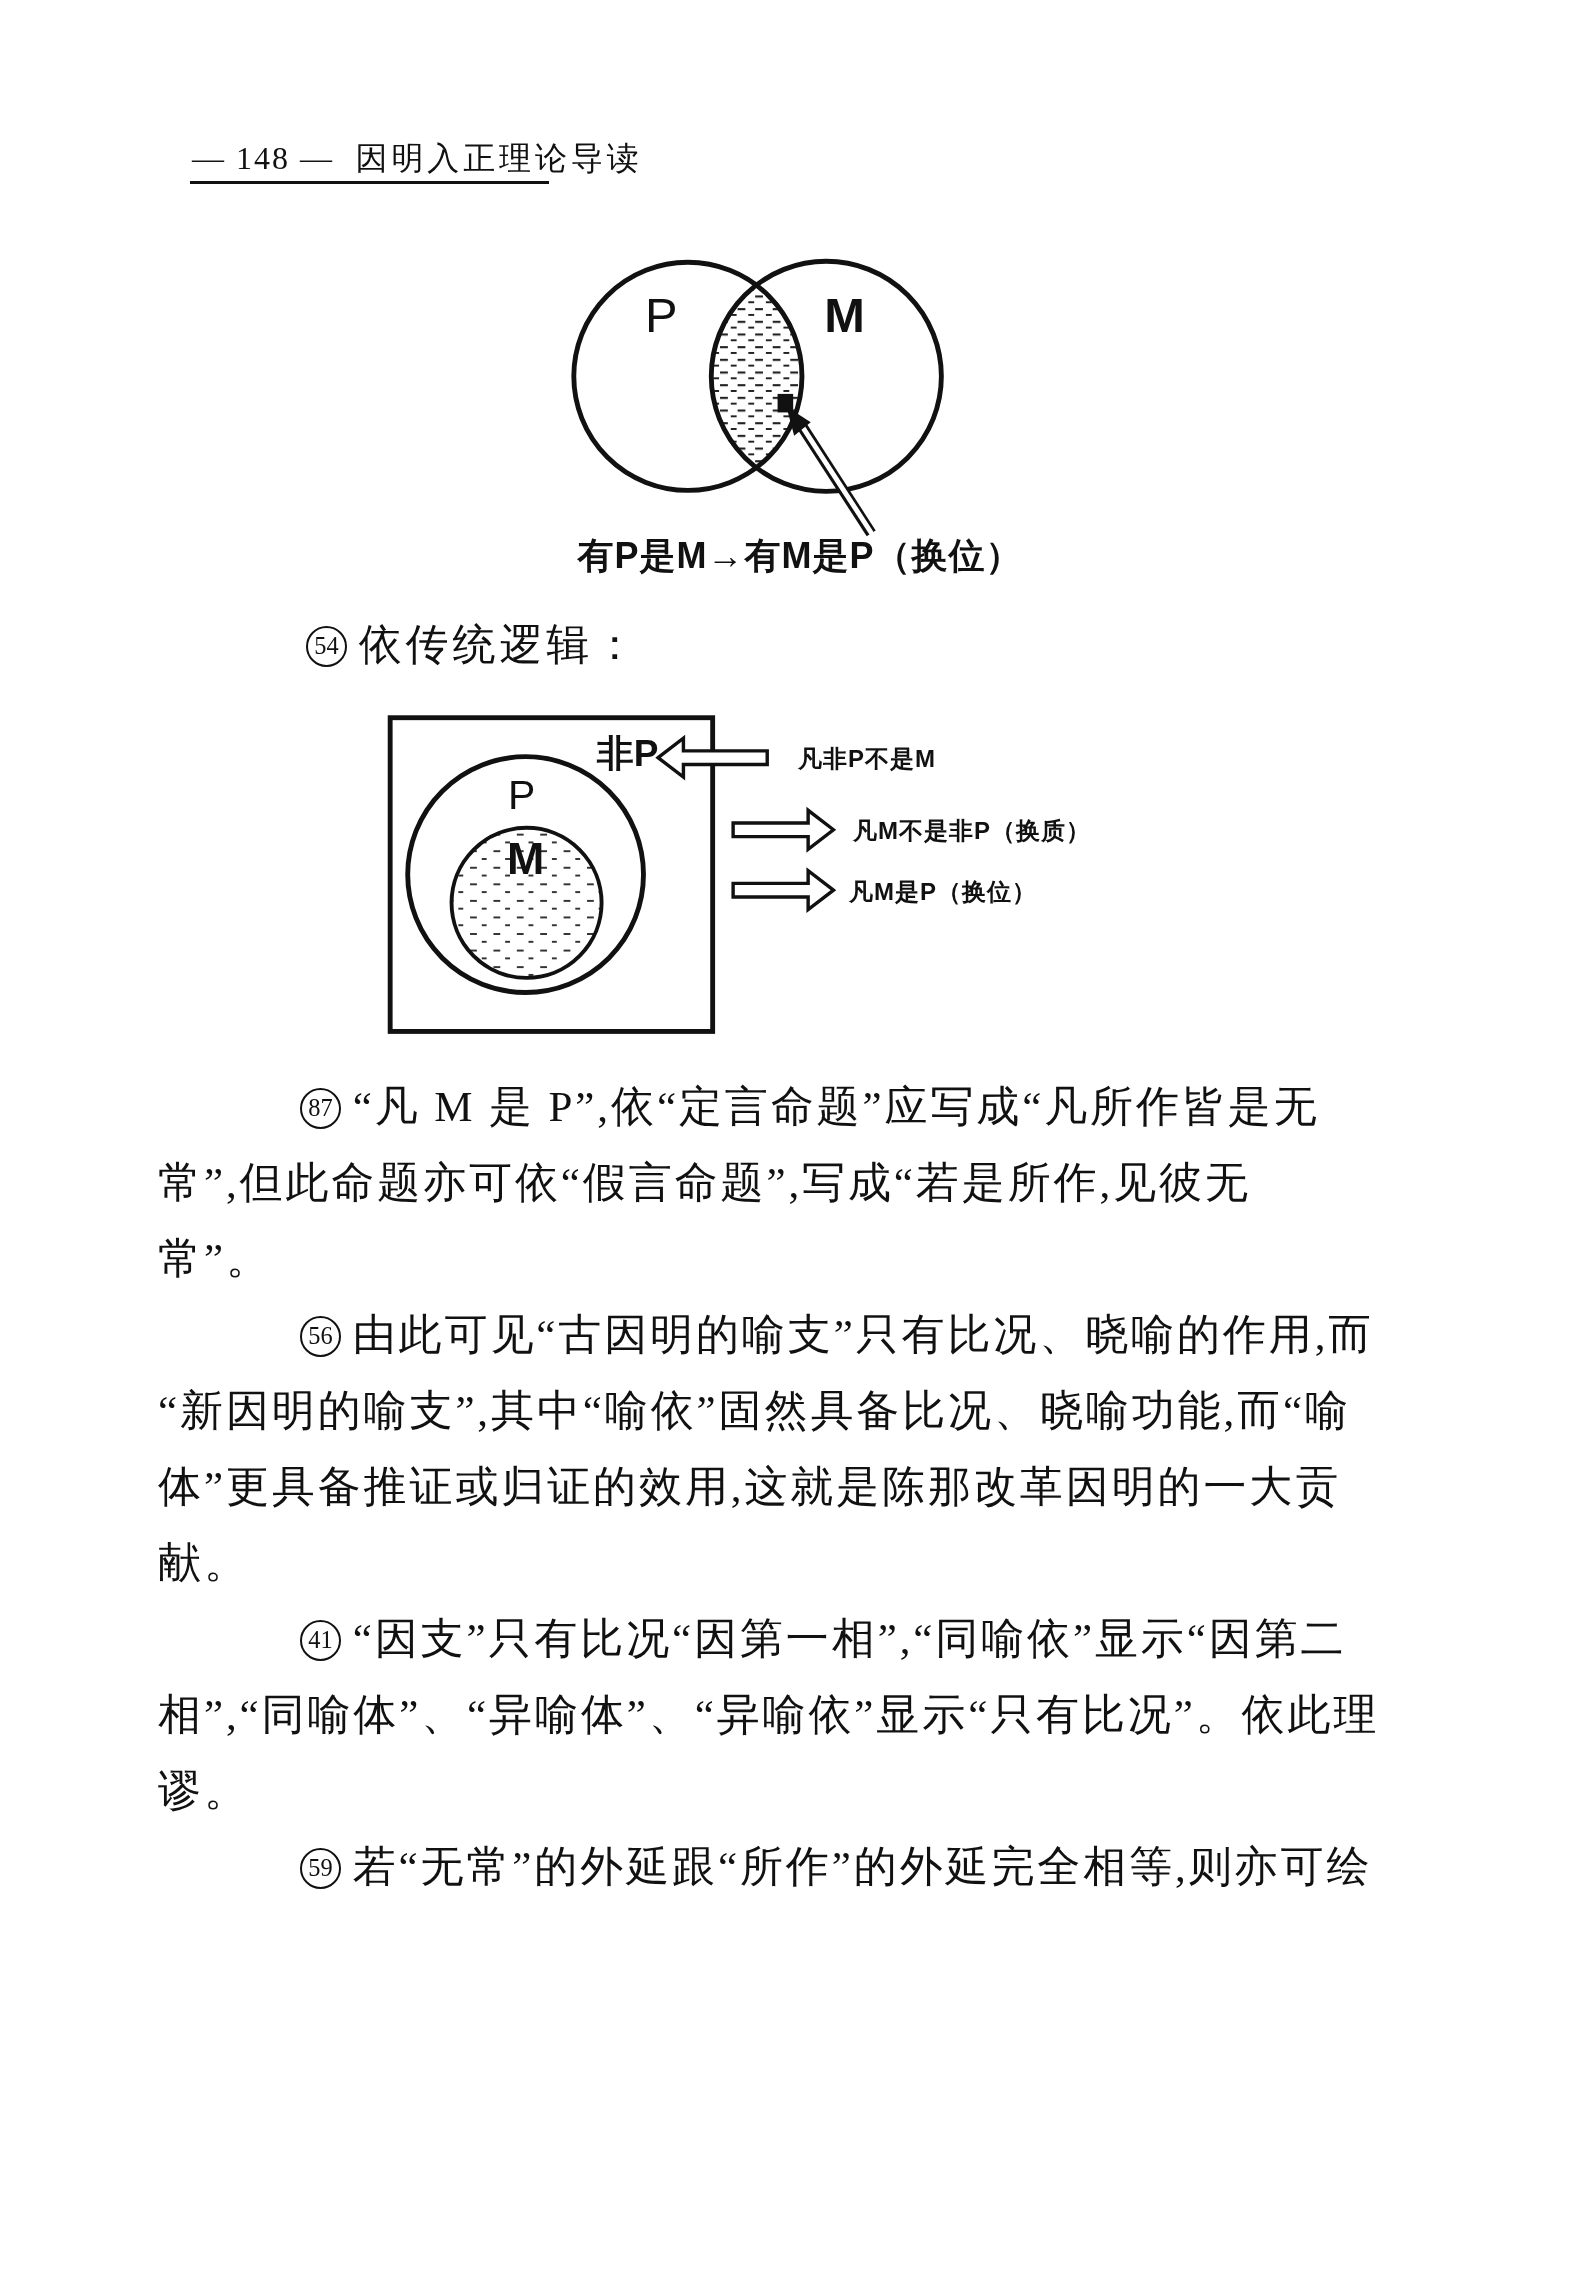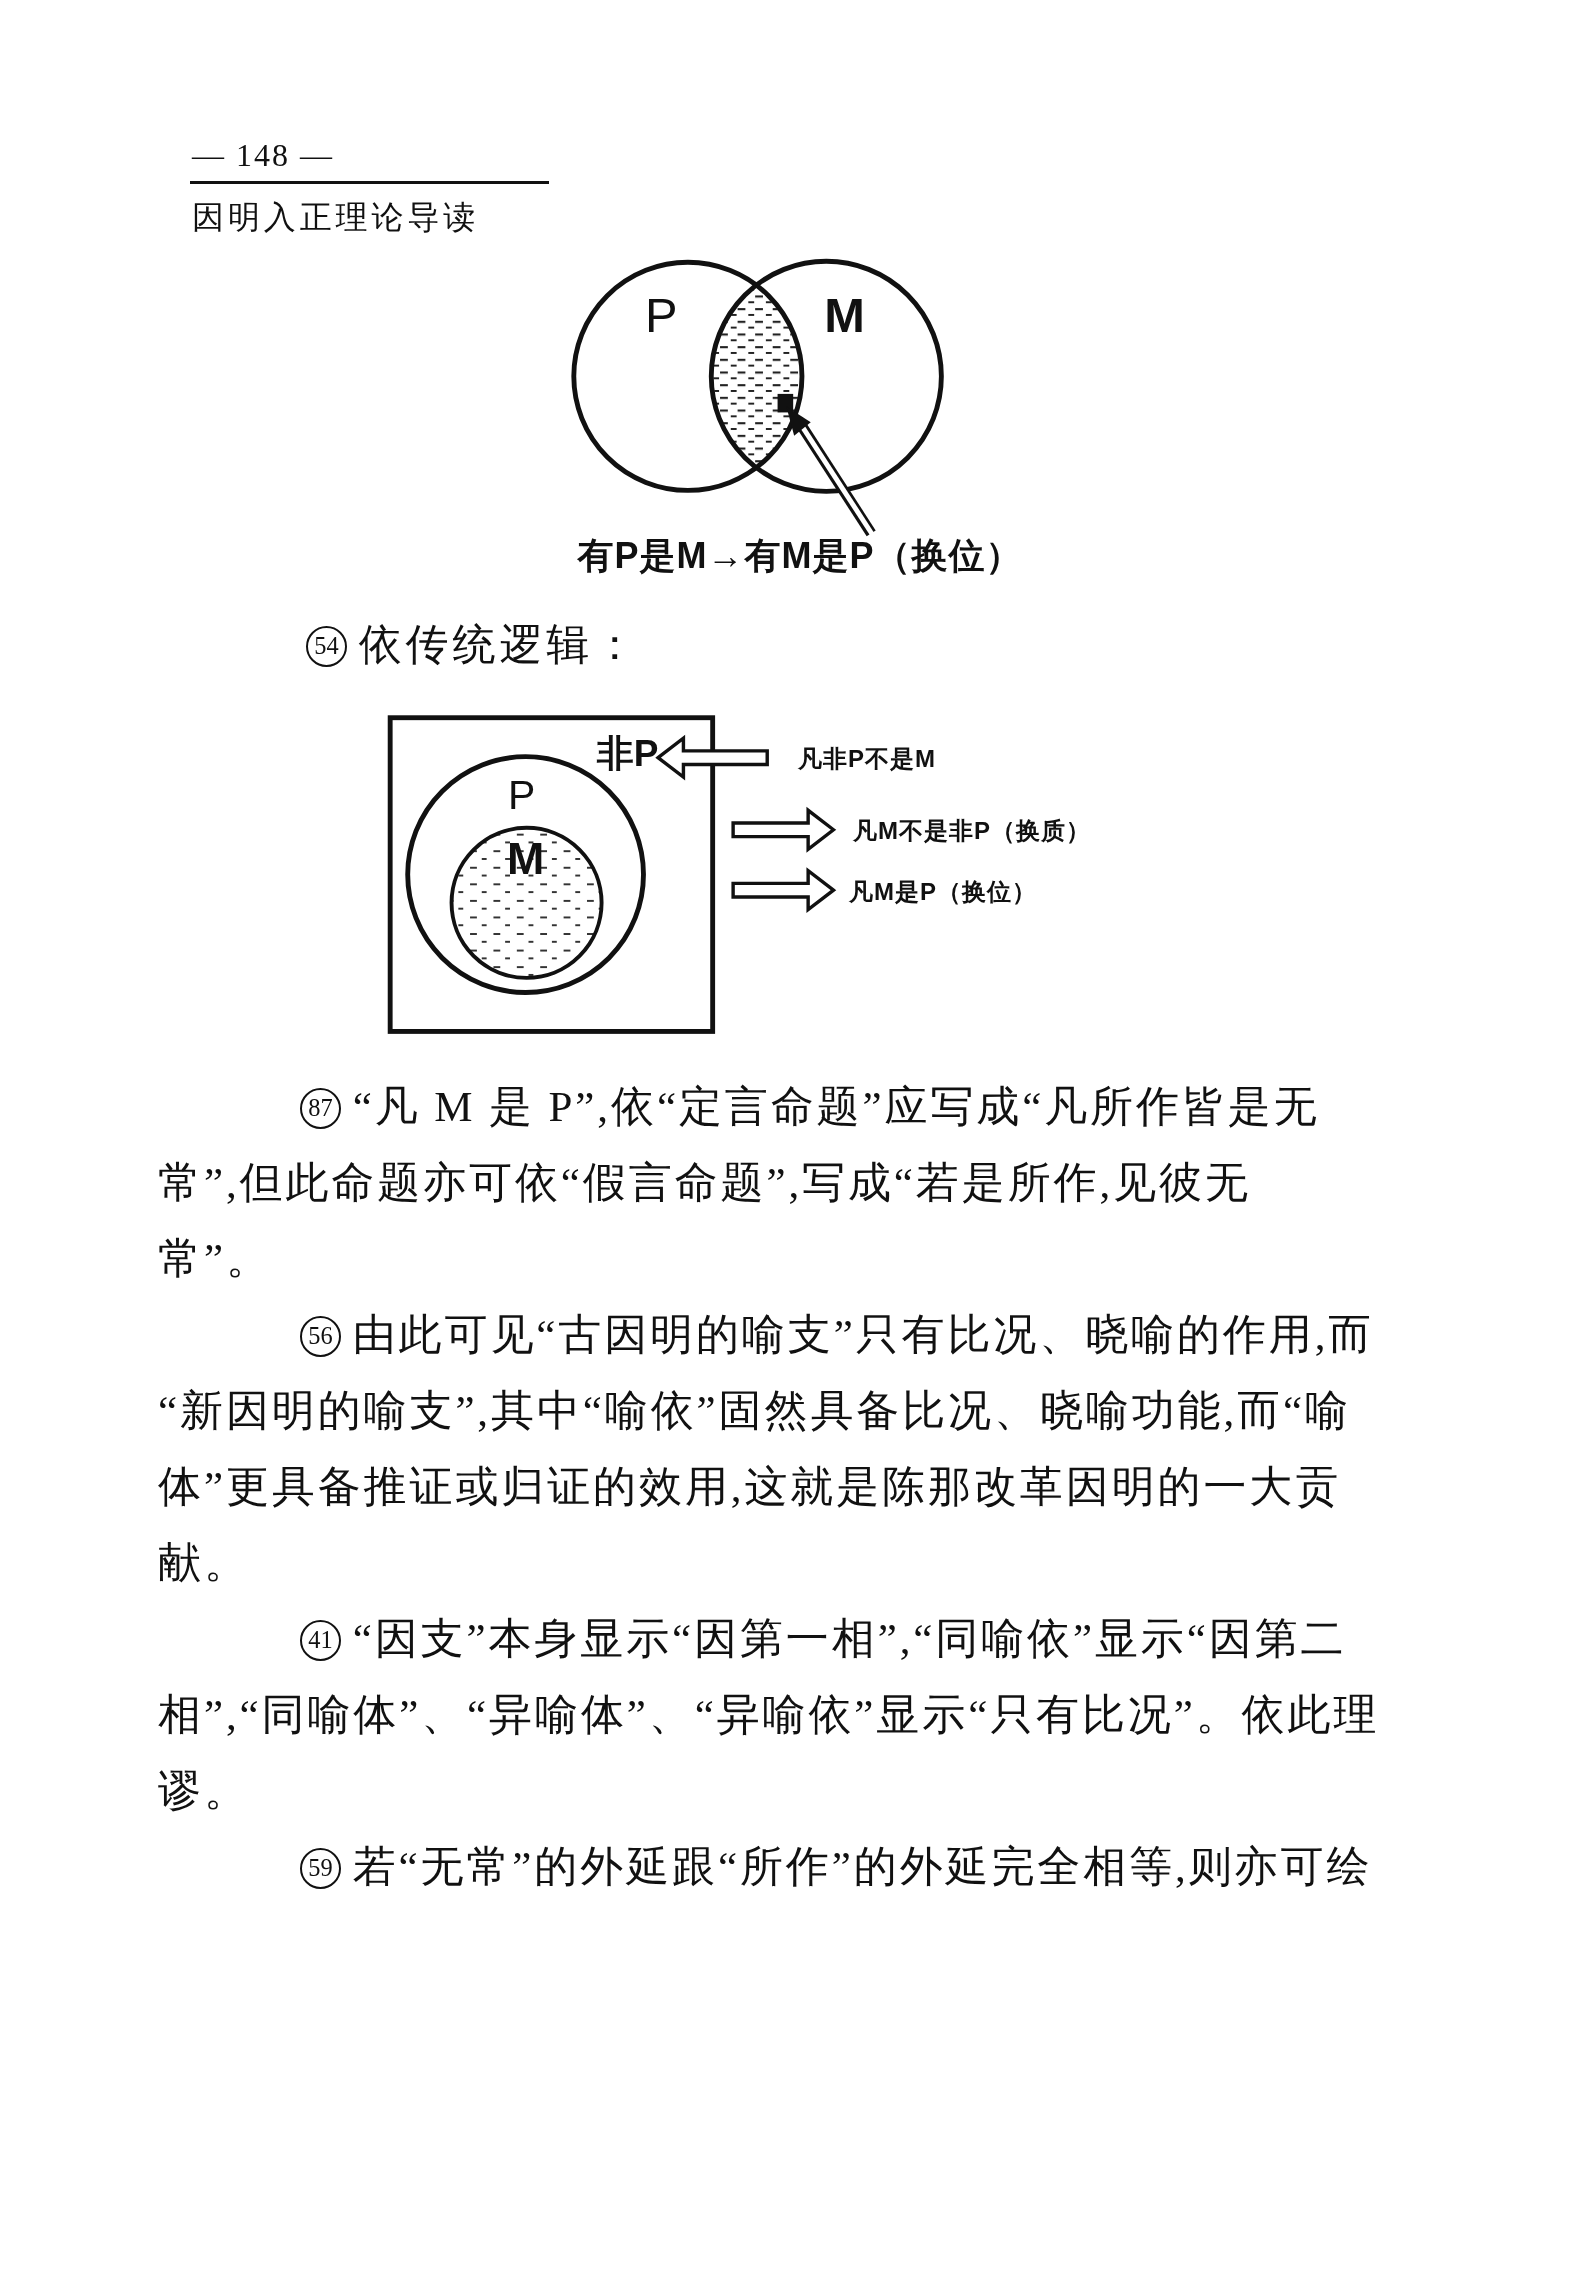--- a/index.html
+++ b/index.html
@@ -8,21 +8,21 @@
     width:1592px;height:2289px;
     background:#ffffff;
     font-family:"Liberation Serif", serif;
     color:#111;
     overflow:hidden;
   }
   
   .header{
     position:absolute;left:192px;top:137px;width:371px;
     font-size:32px;letter-spacing:2px;white-space:nowrap;
-    display:flex;gap:21.5px;align-items:baseline;flex-direction:column;
+    display:flex;gap:21.5px;align-items:baseline;
   }
   .header .page-label{font-family:"Liberation Serif",serif;}
   .header .book-title{letter-spacing:3.9px;}
   .header-rule{
     position:absolute;left:190px;top:181px;width:359px;height:2.9px;background:#111;
   }
   
   .heiti{font-family:"Liberation Sans",sans-serif;font-weight:bold;}
   .caption1{
     position:absolute;left:527px;top:532px;width:546px;
@@ -129,21 +129,21 @@
 
     <div class="bline first">
       <span class="marker">56</span><span>由此可见“古因明的喻支”只有比况、晓喻的作用,而</span>
     </div>
     <div class="bline">“新因明的喻支”,其中“喻依”固然具备比况、晓喻功能,而“喻</div>
     <div class="bline">体”更具备推证或归证的效用,这就是陈那改革因明的一大贡</div>
     <div class="bline">献。</div>
 
 
     <div class="bline first">
-      <span class="marker">41</span><span>“因支”本身显示“因第一相”,“同喻依”显示“因第二</span>
+      <span class="marker">41</span><span>“因支”只有比况“因第一相”,“同喻依”显示“因第二</span>
     </div>
     <div class="bline">相”,“同喻体”、“异喻体”、“异喻依”显示“只有比况”。依此理</div>
     <div class="bline">谬。</div>
 
     <div class="bline first">
       <span class="marker">59</span><span>若“无常”的外延跟“所作”的外延完全相等,则亦可绘</span>
     </div>
   </div>
 
 </div>

